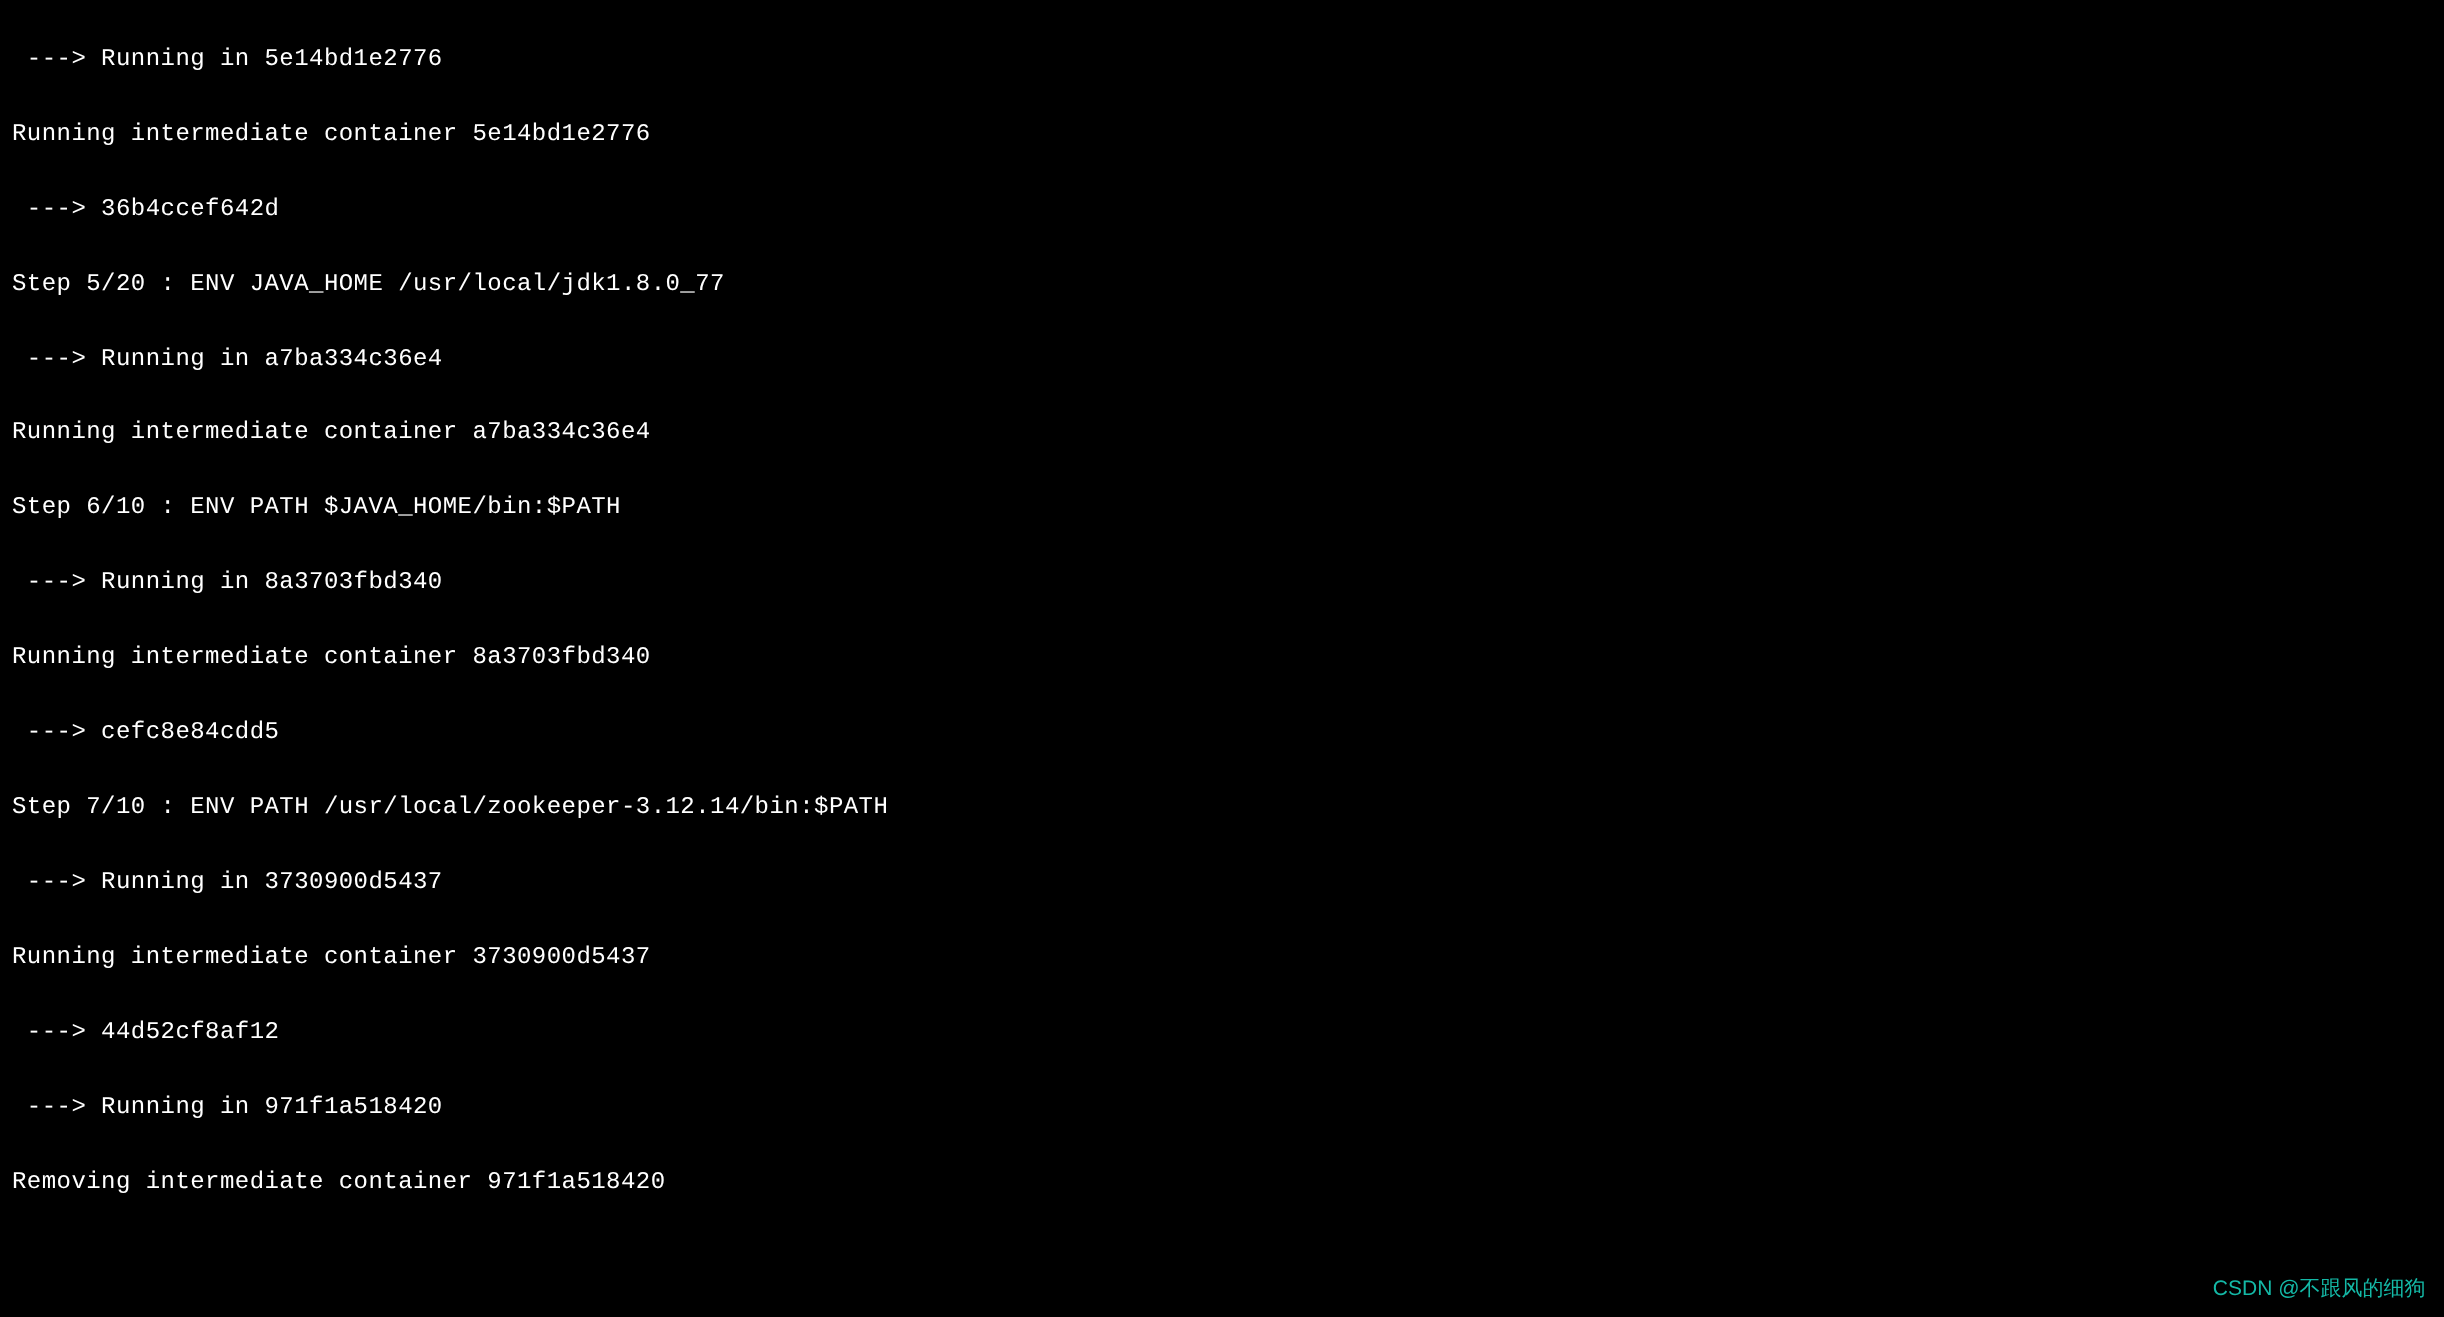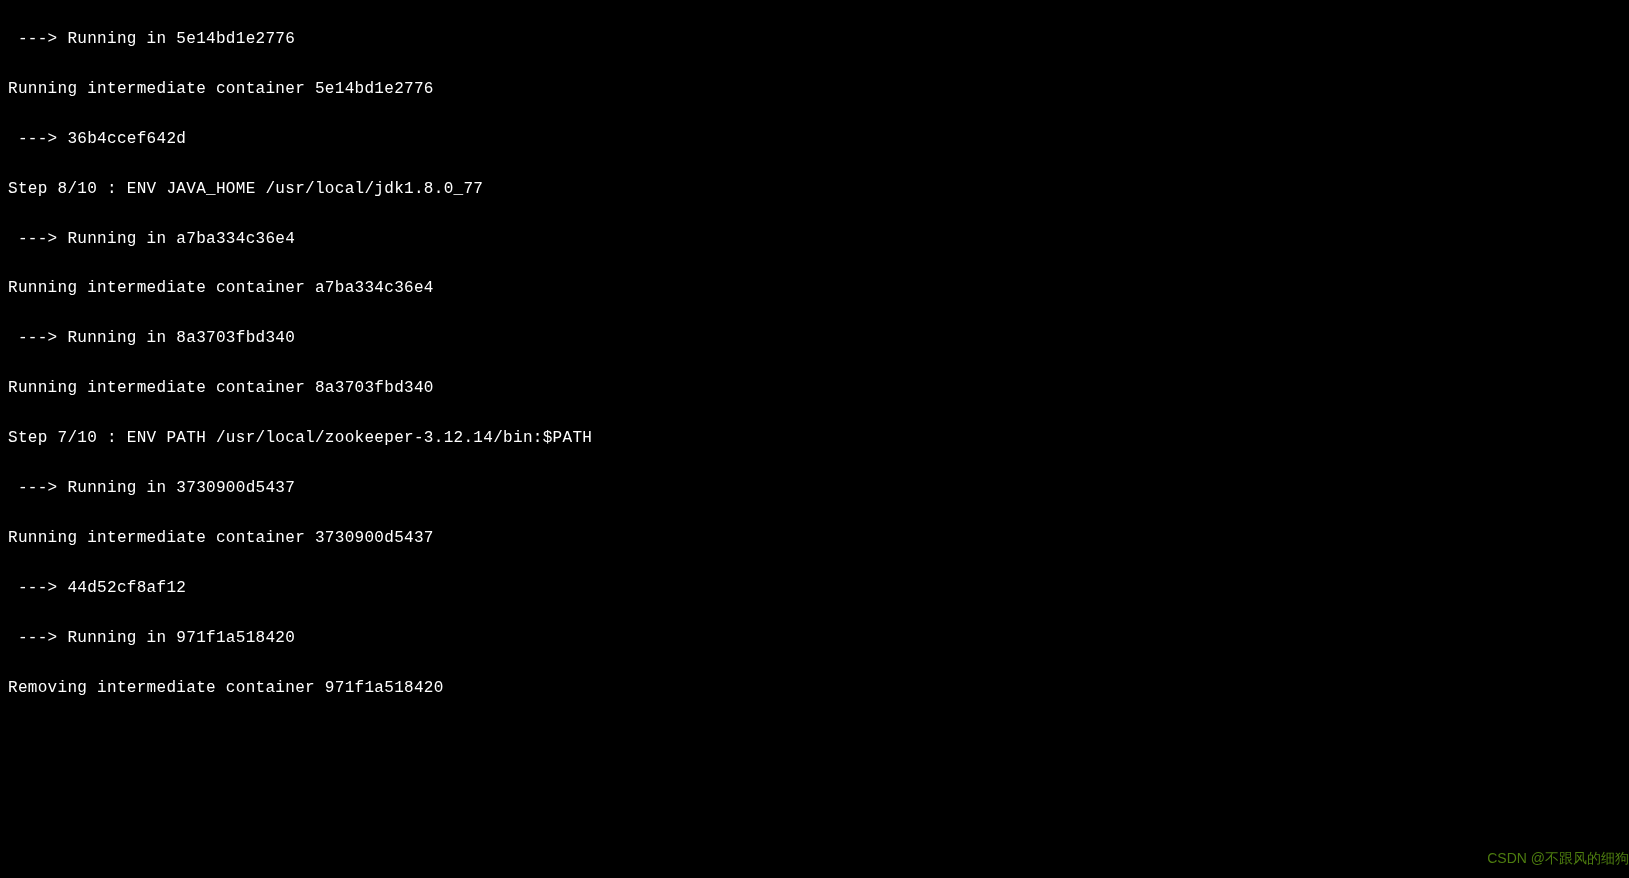--- a/index.html
+++ b/index.html
@@ -22,38 +22,40 @@
     .terminal {
       white-space: pre;
       letter-spacing: 0.3px;
     }
     .line {
       display: block;
     }
     .watermark {
       position: absolute;
       bottom: 8px;
-      right: 0;
-      color: #4d7c0f;
+      right: 12px;
+      color: #14b8a6;
       font-family: Arial, sans-serif;
       font-size: 14px;
     }
   </style>
 </head>
 <body>
 
 <div class="terminal">
 <span class="line"> ---&gt; Running in 5e14bd1e2776</span>
 <span class="line">Running intermediate container 5e14bd1e2776</span>
 <span class="line"> ---&gt; 36b4ccef642d</span>
-<span class="line">Step 8/10 : ENV JAVA_HOME /usr/local/jdk1.8.0_77</span>
+<span class="line">Step 5/20 : ENV JAVA_HOME /usr/local/jdk1.8.0_77</span>
 <span class="line"> ---&gt; Running in a7ba334c36e4</span>
 <span class="line">Running intermediate container a7ba334c36e4</span>
+<span class="line">Step 6/10 : ENV PATH $JAVA_HOME/bin:$PATH</span>
 <span class="line"> ---&gt; Running in 8a3703fbd340</span>
 <span class="line">Running intermediate container 8a3703fbd340</span>
+<span class="line"> ---&gt; cefc8e84cdd5</span>
 <span class="line">Step 7/10 : ENV PATH /usr/local/zookeeper-3.12.14/bin:$PATH</span>
 <span class="line"> ---&gt; Running in 3730900d5437</span>
 <span class="line">Running intermediate container 3730900d5437</span>
 <span class="line"> ---&gt; 44d52cf8af12</span>
 <span class="line"> ---&gt; Running in 971f1a518420</span>
 <span class="line">Removing intermediate container 971f1a518420</span>
 
 
 
 

